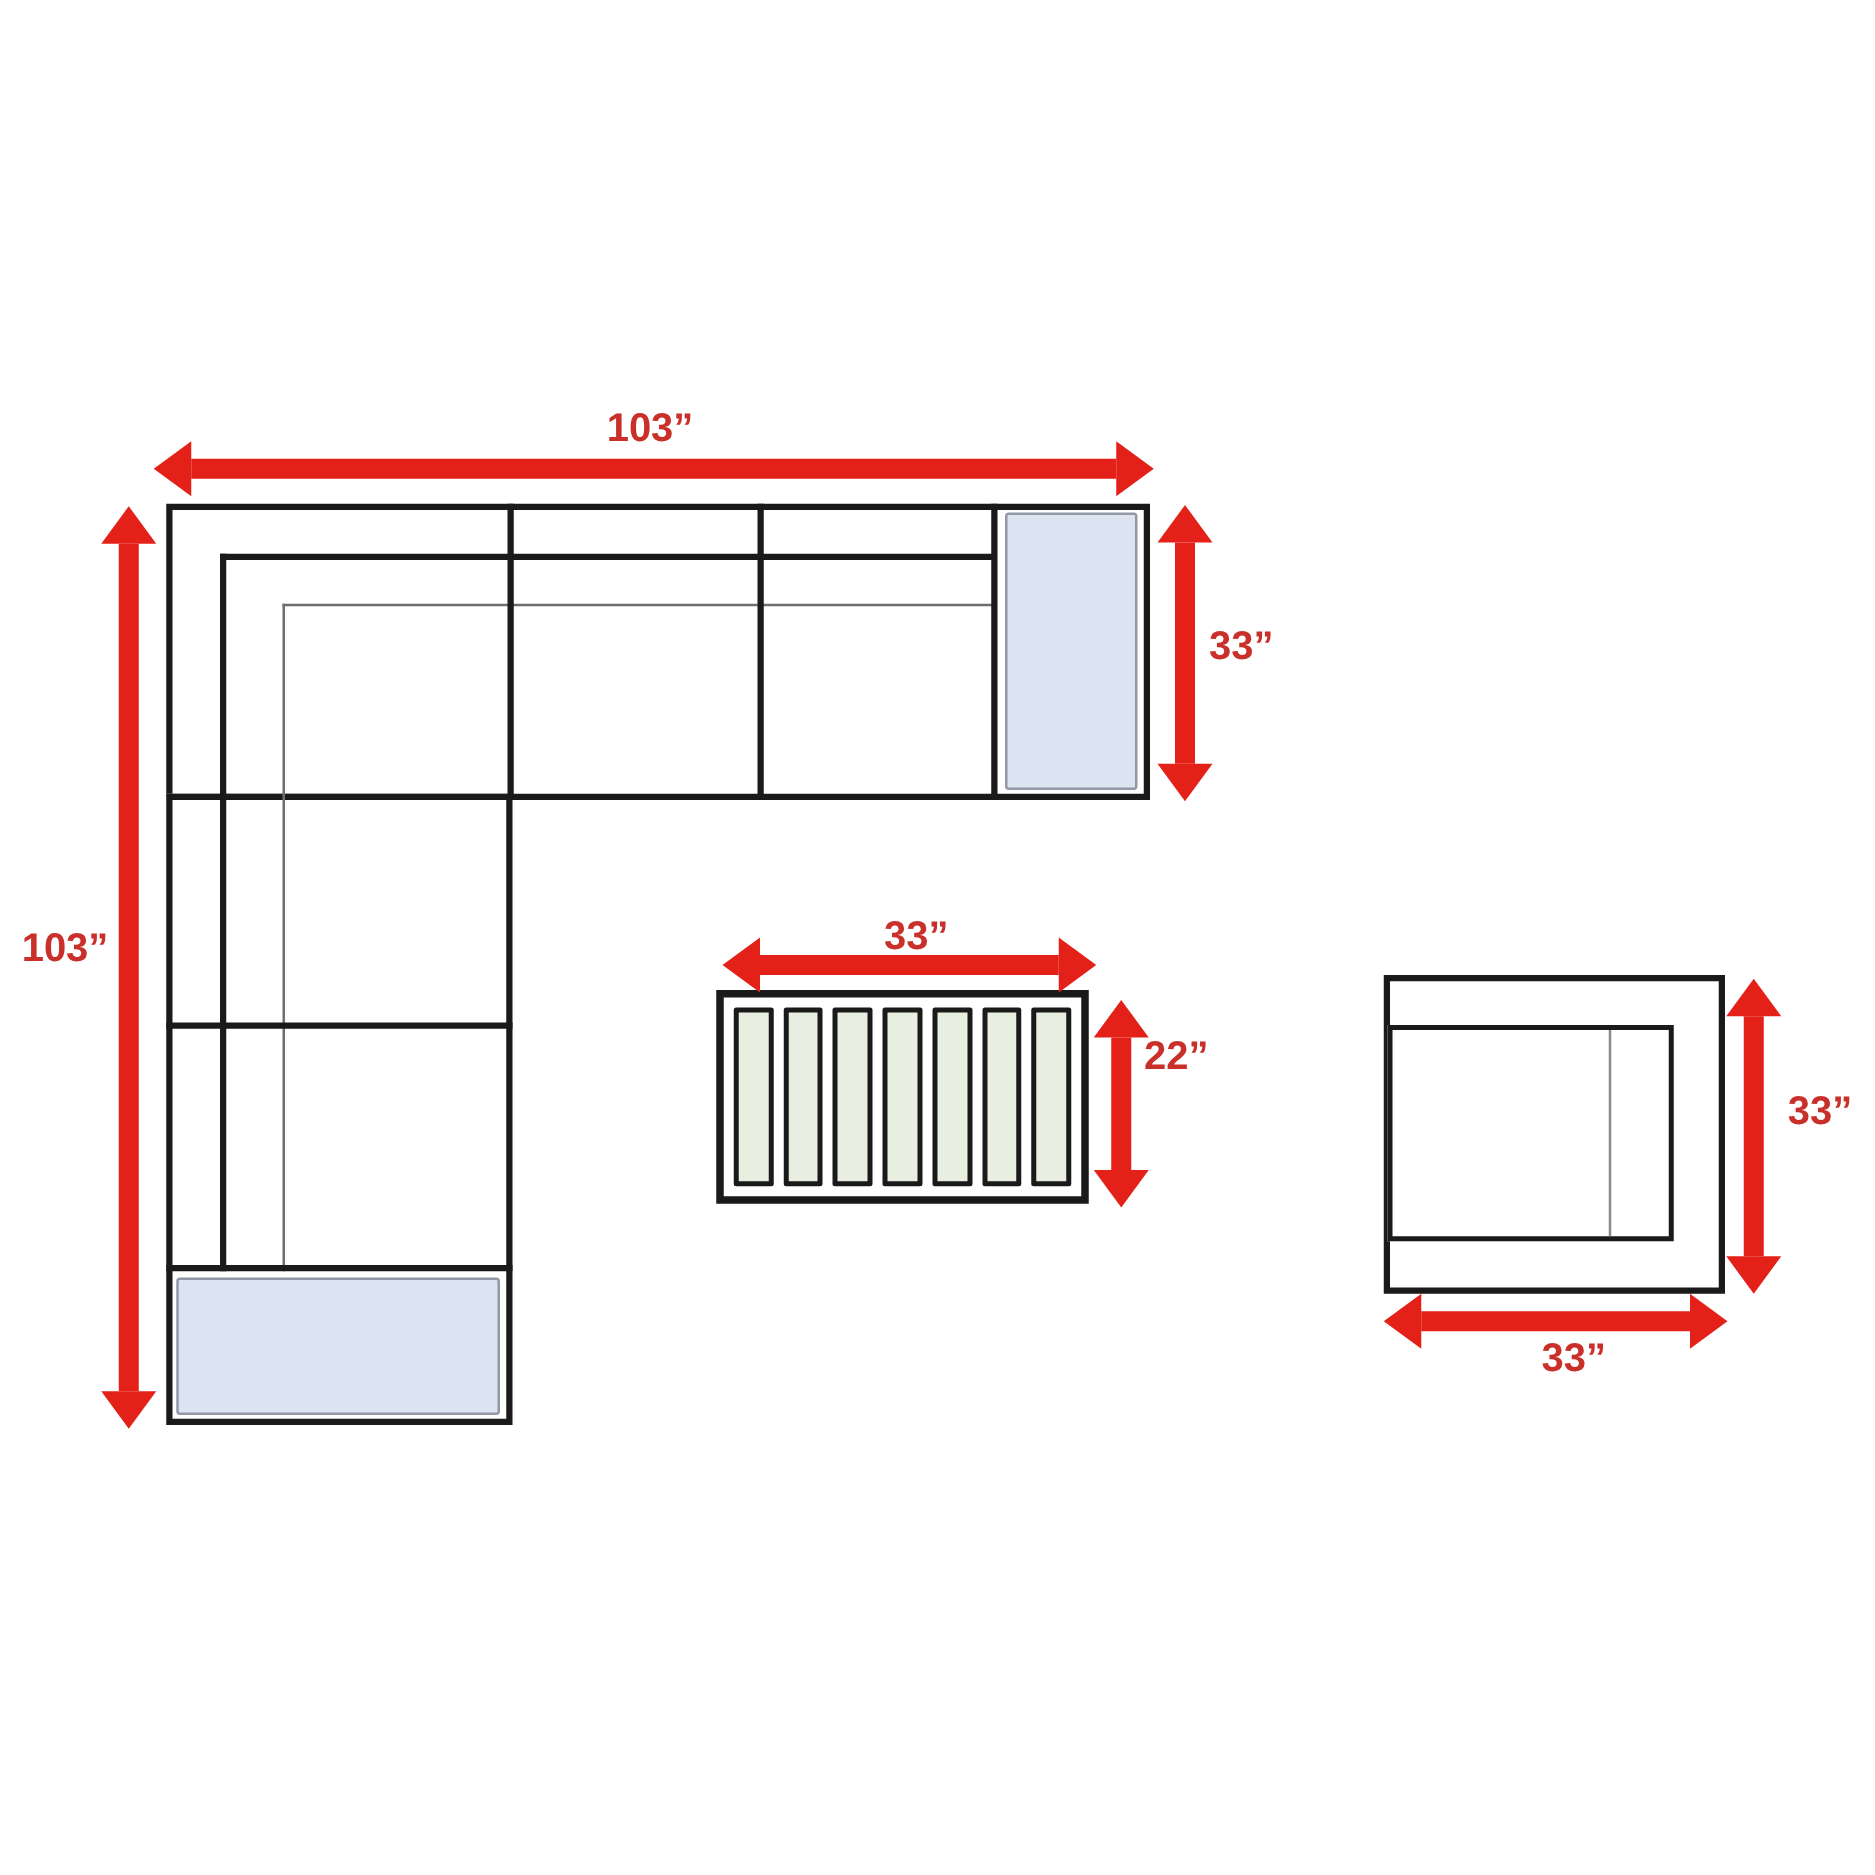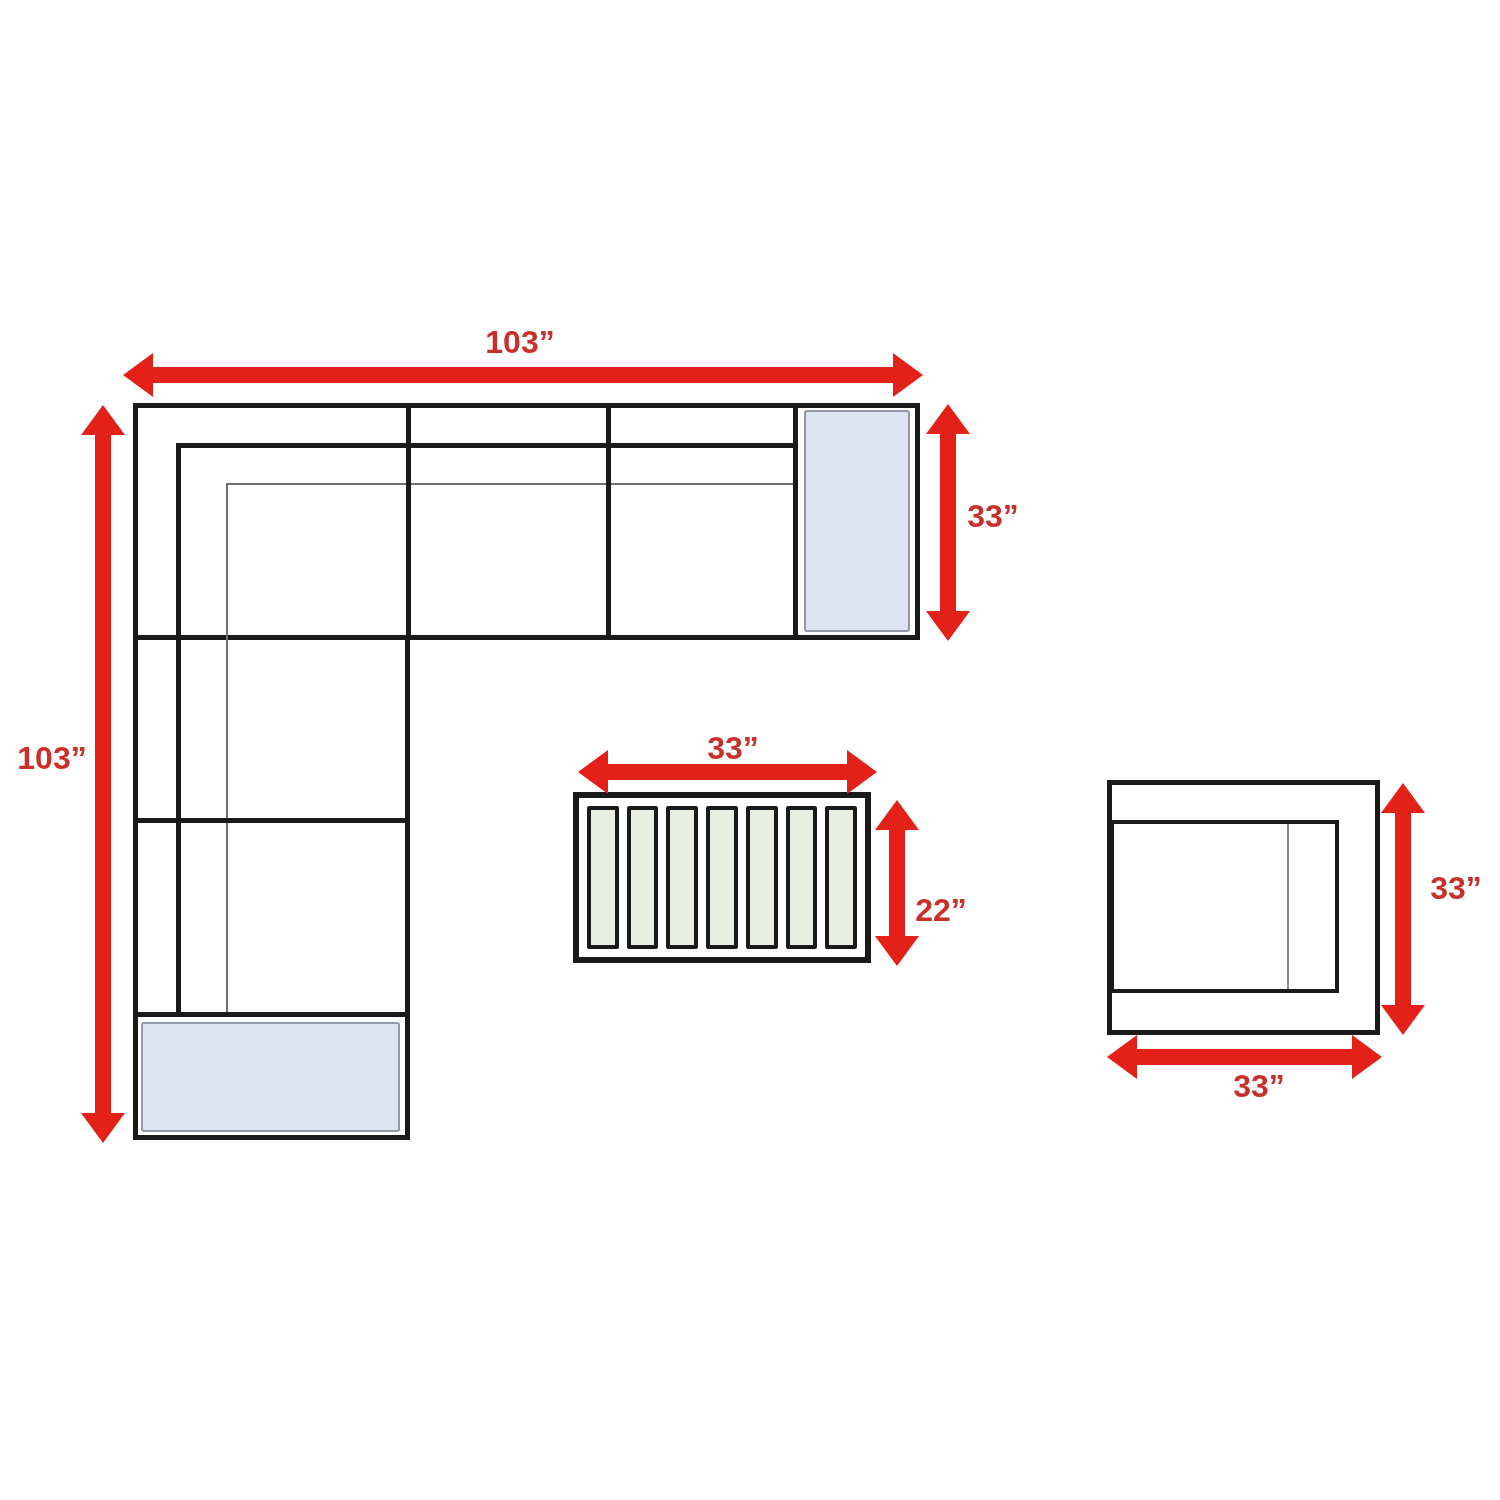--- a/index.html
+++ b/index.html
@@ -118,21 +118,21 @@
     color: var(--label-red);
     font-size: 32px;
     font-weight: 700;
     white-space: nowrap;
     line-height: 1;
   }
   .lbl-sofa-width  { left:520px;  top:342px; }
   .lbl-sofa-height { left:52px;   top:758px; }
   .lbl-sofa-depth  { left:993px;  top:516px; }
   .lbl-table-width { left:733px;  top:748px; }
-  .lbl-table-depth { left:941px;  top:910px; }
+  .lbl-table-depth { left:941px;  top:844px; }
   .lbl-chair-depth { left:1456px; top:888px; }
   .lbl-chair-width { left:1259px; top:1086px; }
 </style>
 </head>
 <body>
 
 <div id="canvas" style="--arrow-red: #e32119; --label-red: #c9302a; --outline: #1a1a1a; --thin-line: #6e6e6e; --cushion-blue: #dce3f1; --cushion-border: #9298a5; --slat-green: #e8efe0; --bg: #ffffff;">
 
   <div class="frame sofa-top-arm"></div>
   <div class="frame sofa-left-arm"></div>

